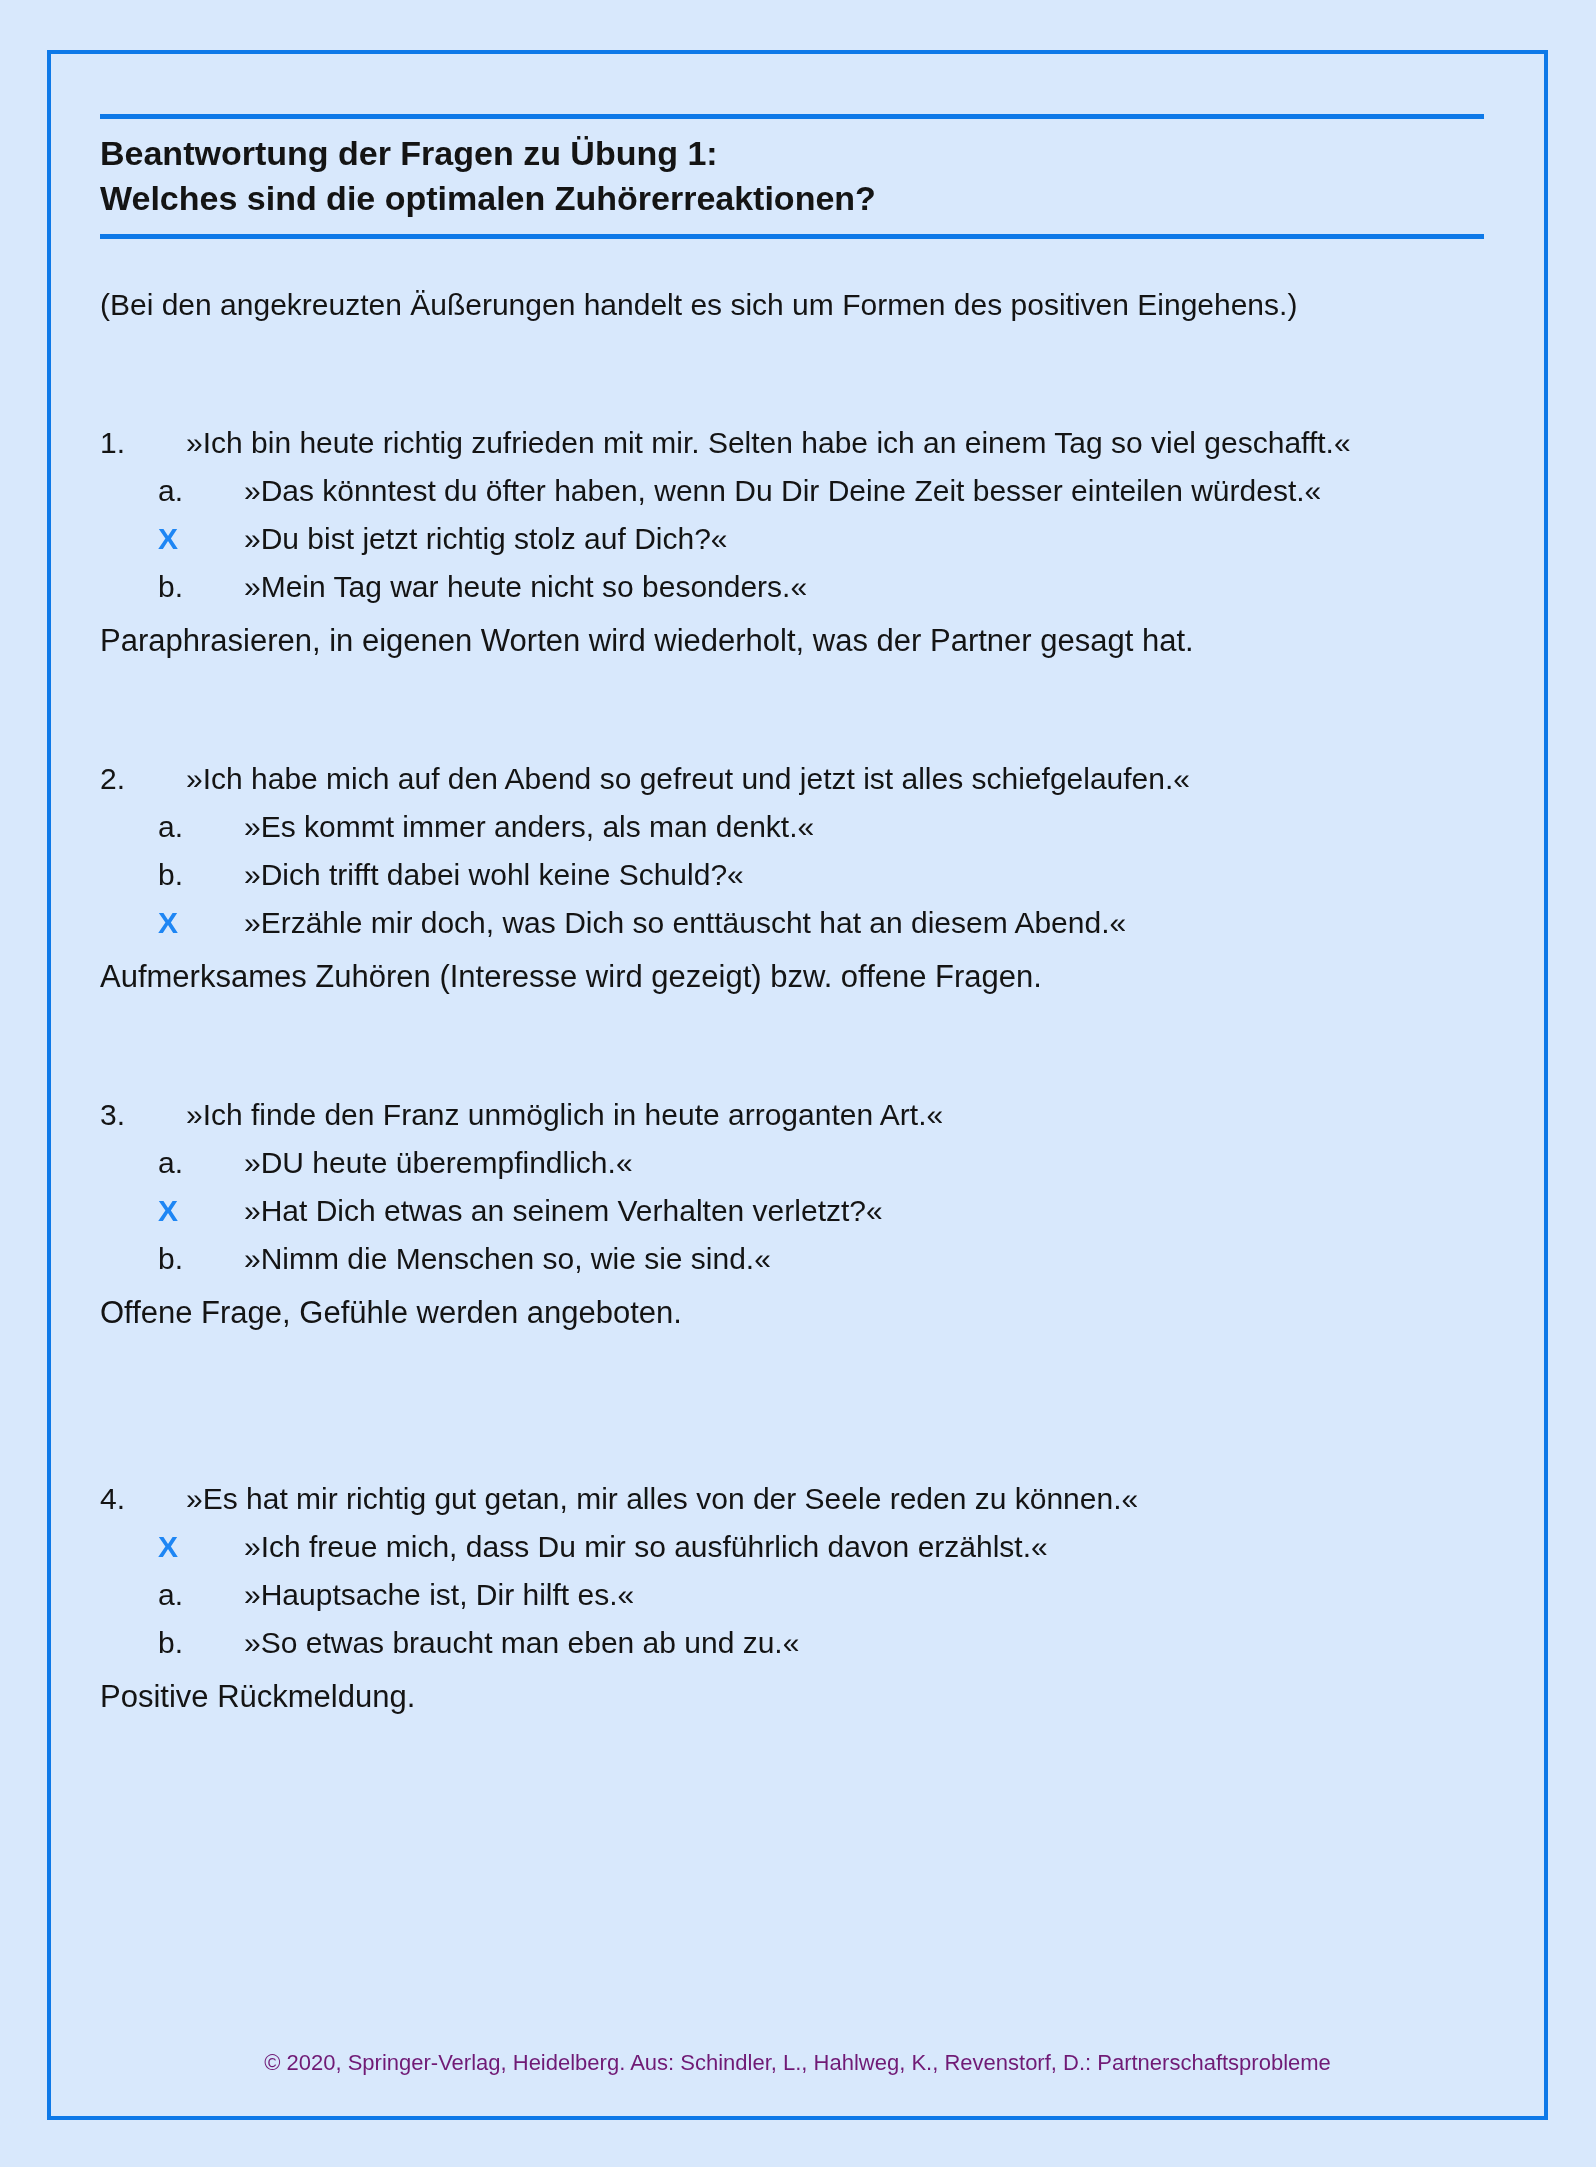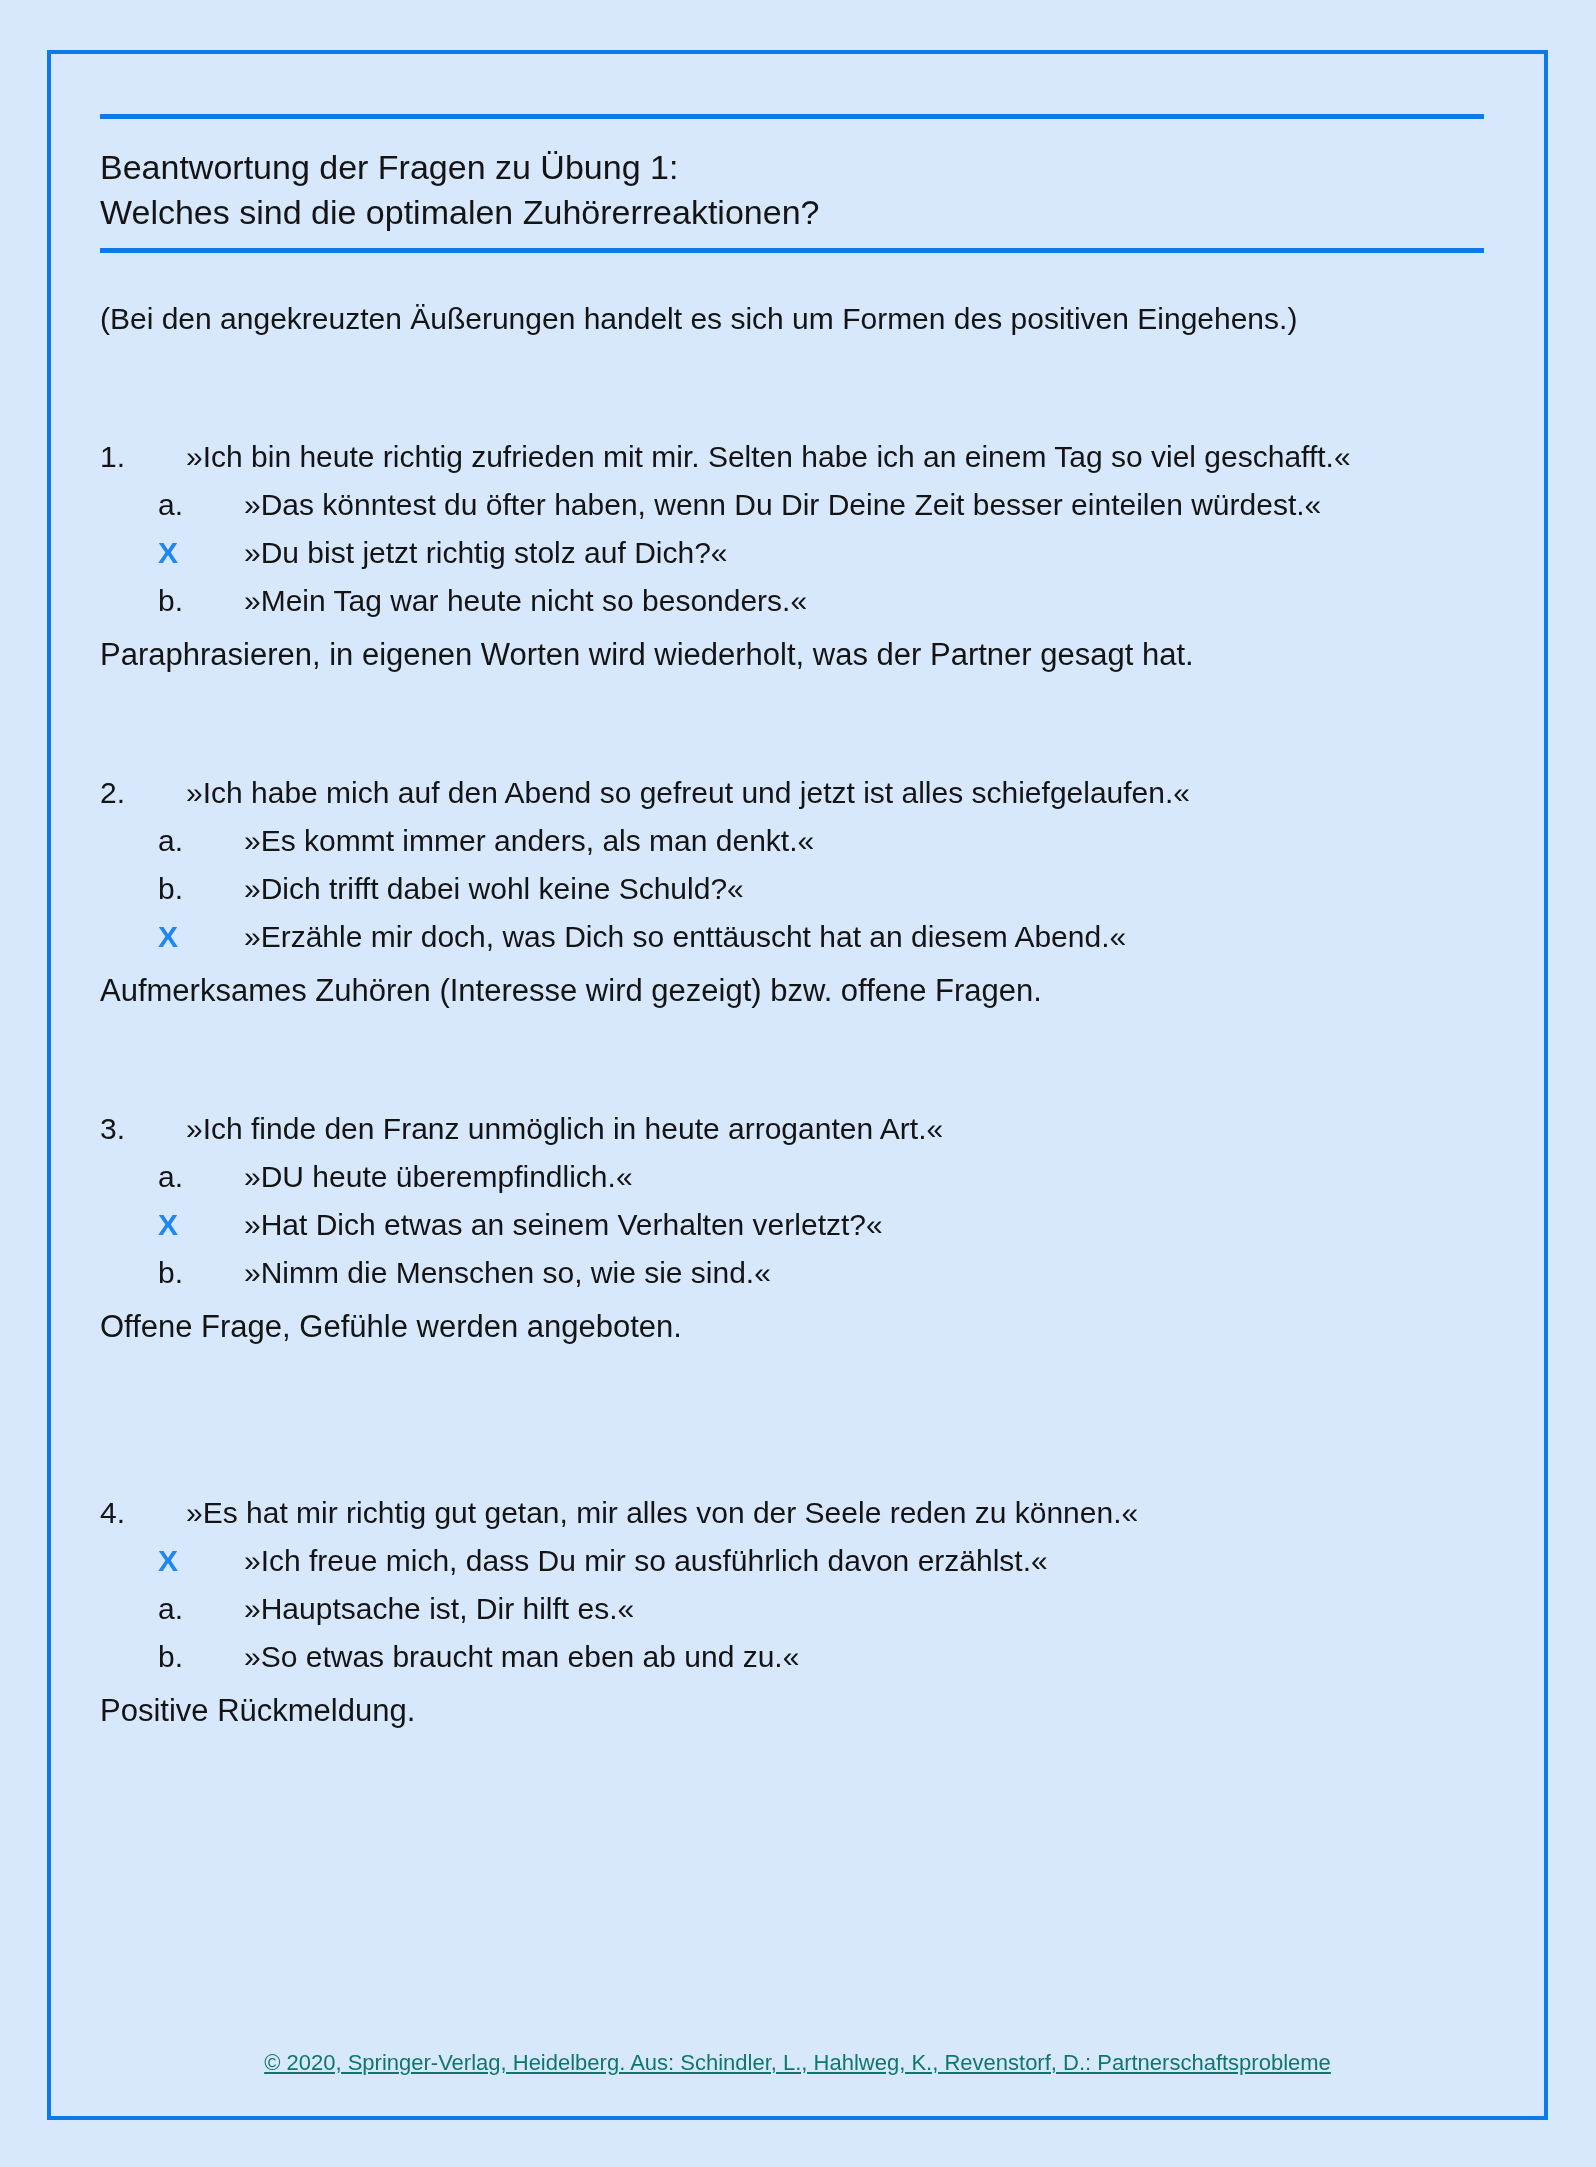--- a/index.html
+++ b/index.html
@@ -37,23 +37,23 @@
     letter-spacing: 0.5px;
     margin-top: 0;
   }
   .rule {
     height: 5px;
     background: var(--accent);
     border: none;
     margin-top: 14px;
   }
   .title {
-    margin-top: 26px;
+    margin-top: 12px;
     font-size: 34px;
-    font-weight: 400;
+    font-weight: 700;
     line-height: 45px;
   }
   .rule-2 { margin-top: 13px; }
   .intro {
     margin-top: 47px;
     font-size: 30px;
     line-height: 38px;
   }
   .question { margin-top: 100px; }
   .question.big-gap { margin-top: 148px; }
@@ -78,22 +78,21 @@
     font-size: 31px;
     line-height: 38px;
   }
   .footer {
     position: absolute;
     left: 0;
     bottom: 40px;
     width: 100%;
     text-align: center;
     font-size: 22px;
-    color: #0f766e;
-    text-decoration: underline;
+    color: #701a75;
   }
 </style>
 </head>
 <body>
 
 <div class="sheet">
   <div class="frame">
 
     <div class="rule"></div>
 

